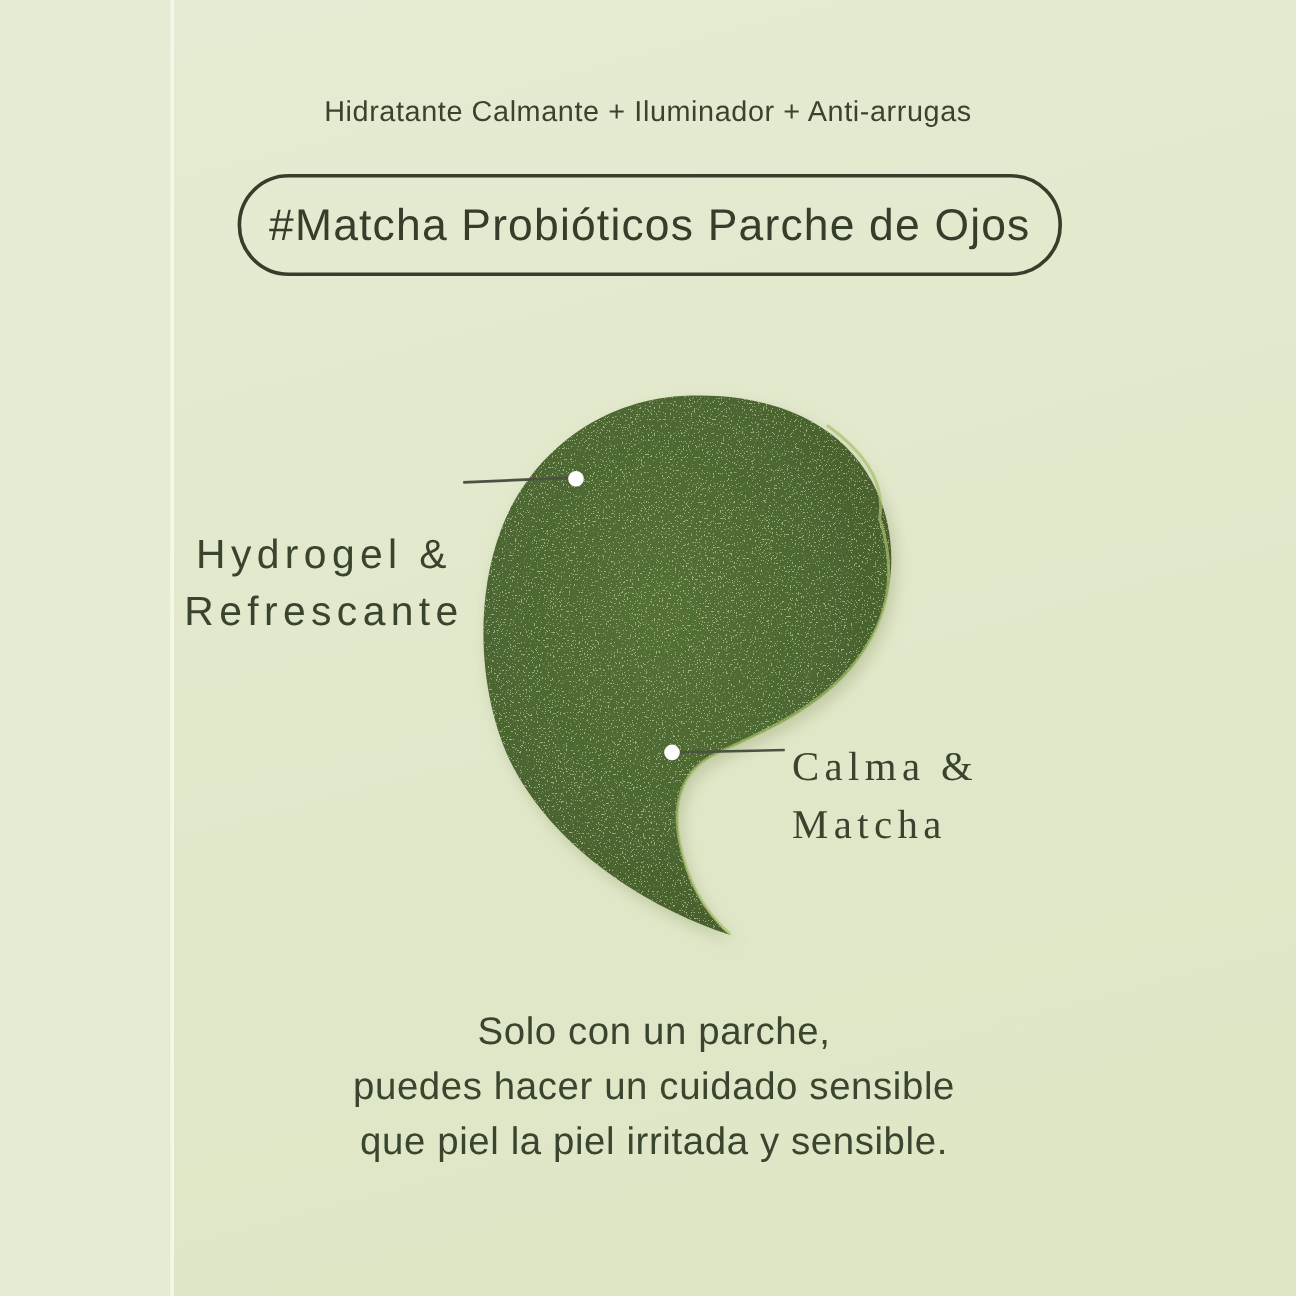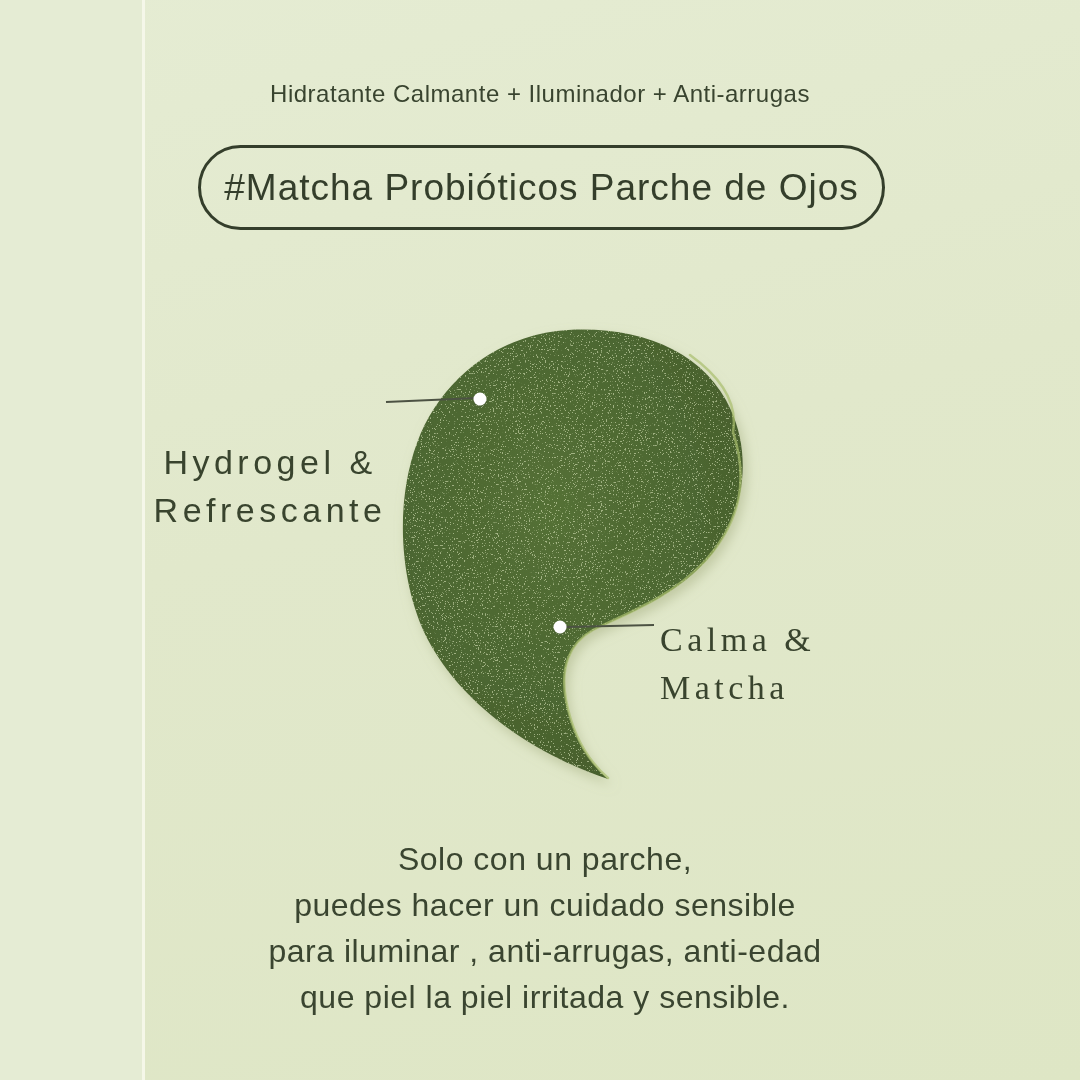--- a/index.html
+++ b/index.html
@@ -118,17 +118,16 @@
   </div>
 
   <div class="label label-right">
     <div>Calma &amp;</div>
     <div>Matcha</div>
   </div>
 
   <div class="description">
     <div>Solo con un parche,</div>
     <div>puedes hacer un cuidado sensible</div>
-    <div>para iluminar , anti-arrugas, anti-edad</div>
     <div>que piel la piel irritada y sensible.</div>
   </div>
 
 </div>
 
 </body></html>

